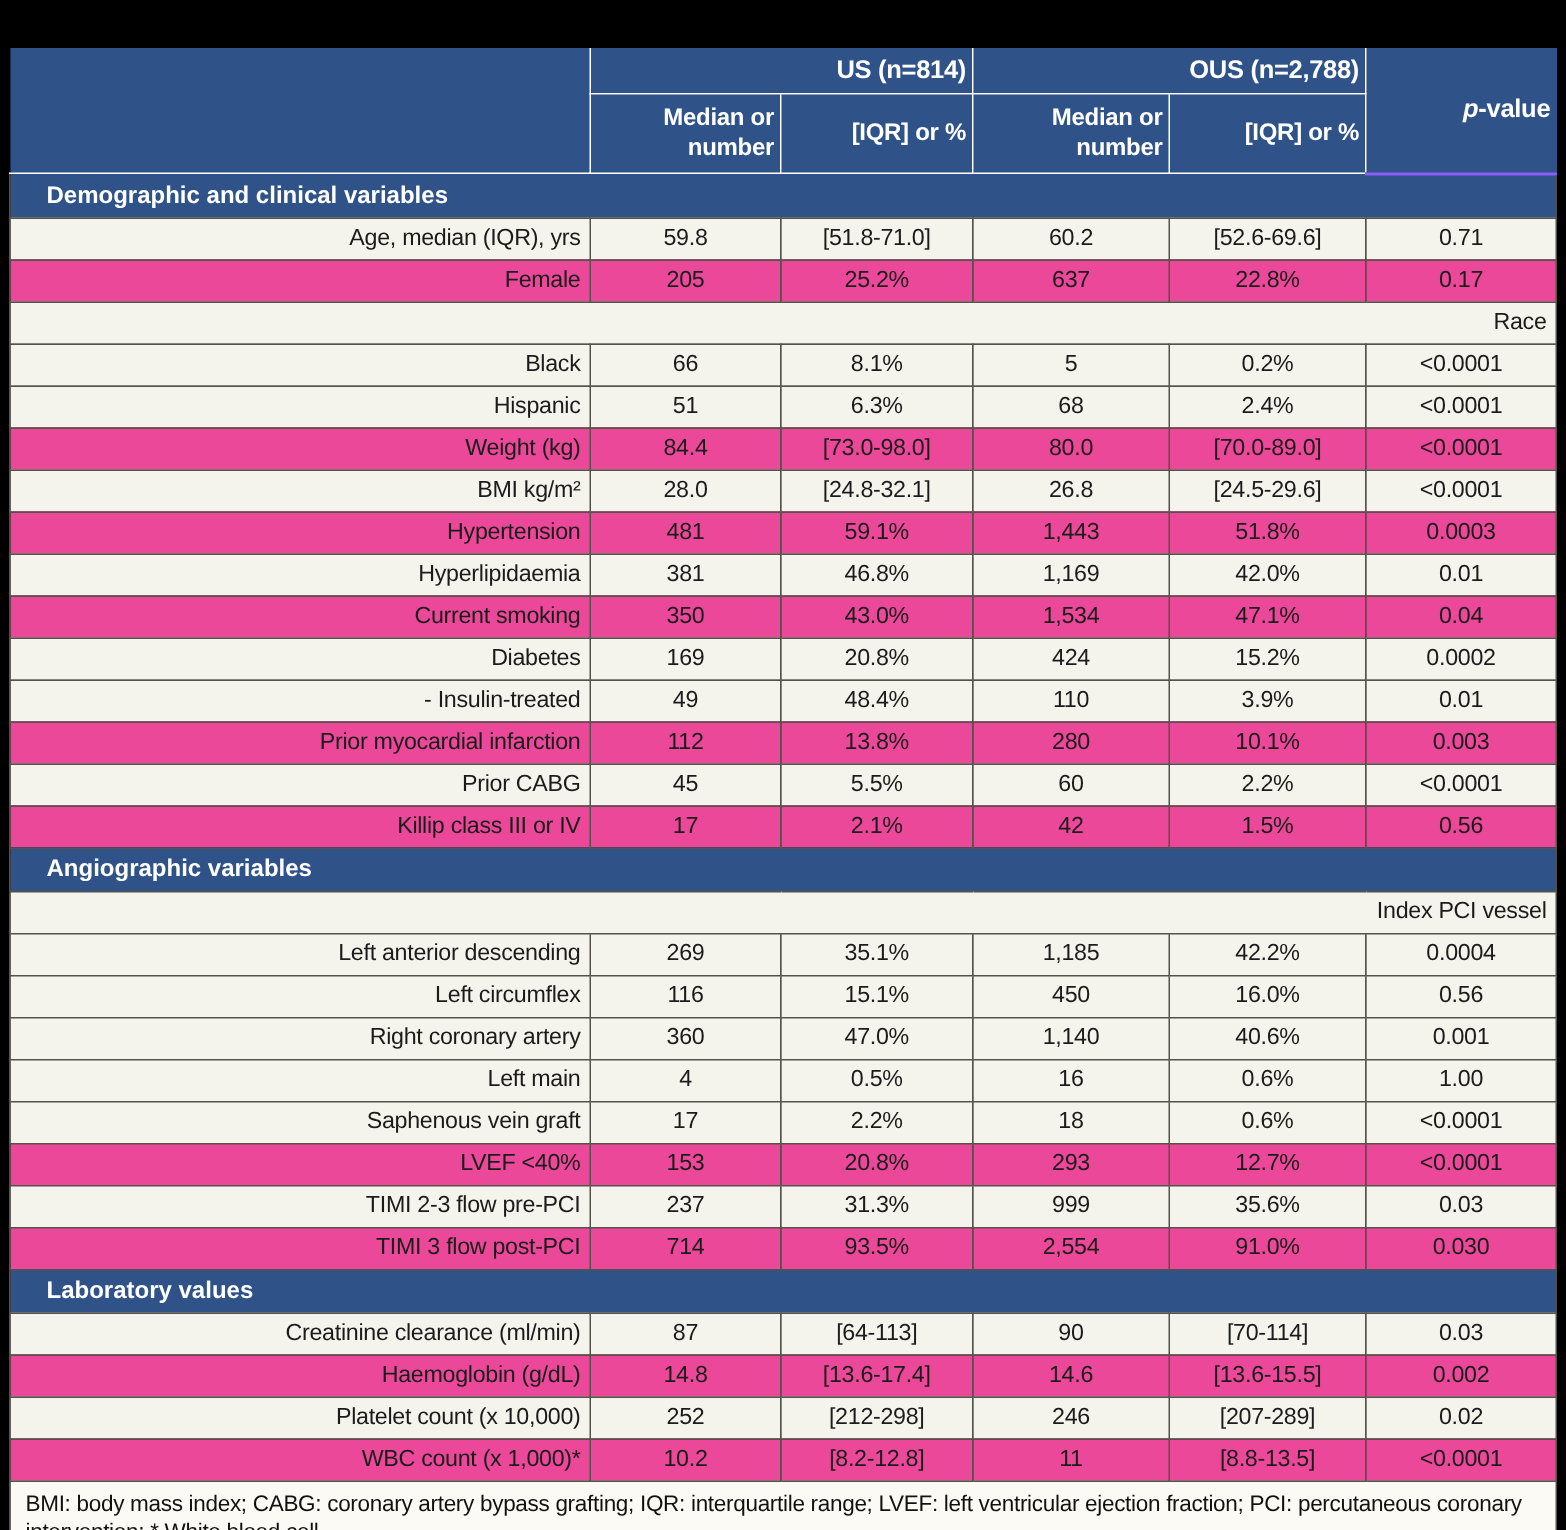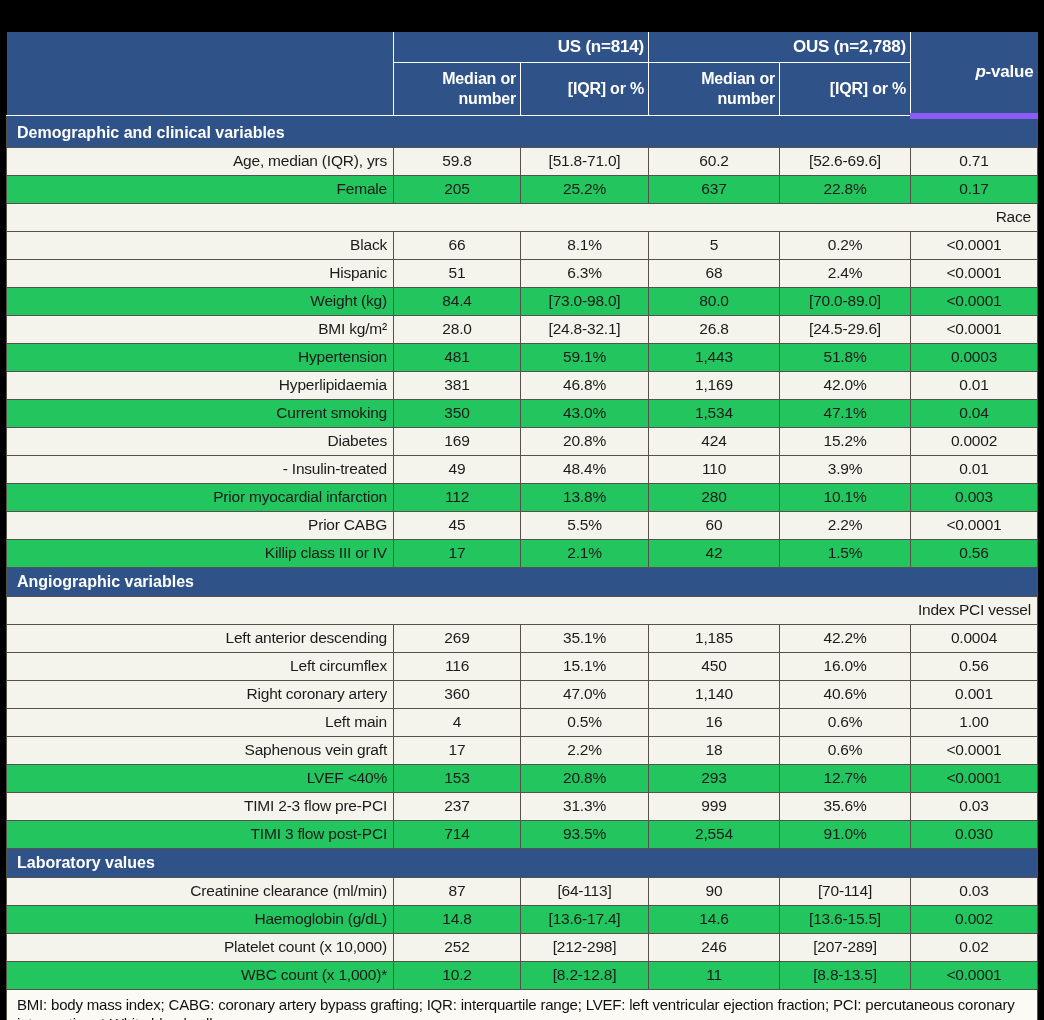--- a/index.html
+++ b/index.html
@@ -44,42 +44,42 @@
     font-size: 16px;
     height: 52px;
     line-height: 1.25;
     border-left: 1px solid #ffffff;
     border-right: 1px solid #ffffff;
     border-bottom: 1px solid #ffffff;
   }
   .h-p {
     font-size: 17px;
     border-left: 1px solid #ffffff;
-    border-bottom: 6px solid #8b5cf6;
+    border-bottom: 2px solid #8b5cf6;
   }
   .pit { font-style: italic; }
   
   tbody td {
     border: 1px solid #55524b;
     font-size: 15.5px;
     color: #1b1b1b;
     height: 27px;
     padding: 0 6px;
     vertical-align: middle;
     background: #F5F4EC;
   }
-  tbody tr.shade td { background: #22c55e; }
+  tbody tr.shade td { background: #ec4899; }
   td.section {
     background: #2F5389 !important;
     color: #ffffff;
     font-weight: bold;
     font-size: 16px;
     height: 28px;
     text-align: left;
-    padding-left: 10px;
+    padding-left: 24px;
     letter-spacing: 0;
   }
   td.lbl { text-align: right; padding-left: 10px; }
   td.lbl.indent { padding-left: 36px; }
   td.val { text-align: center; }
   
   tfoot td.footnote {
     border: 1px solid #55524b;
     background: #FBFAF4;
     color: #111111;

